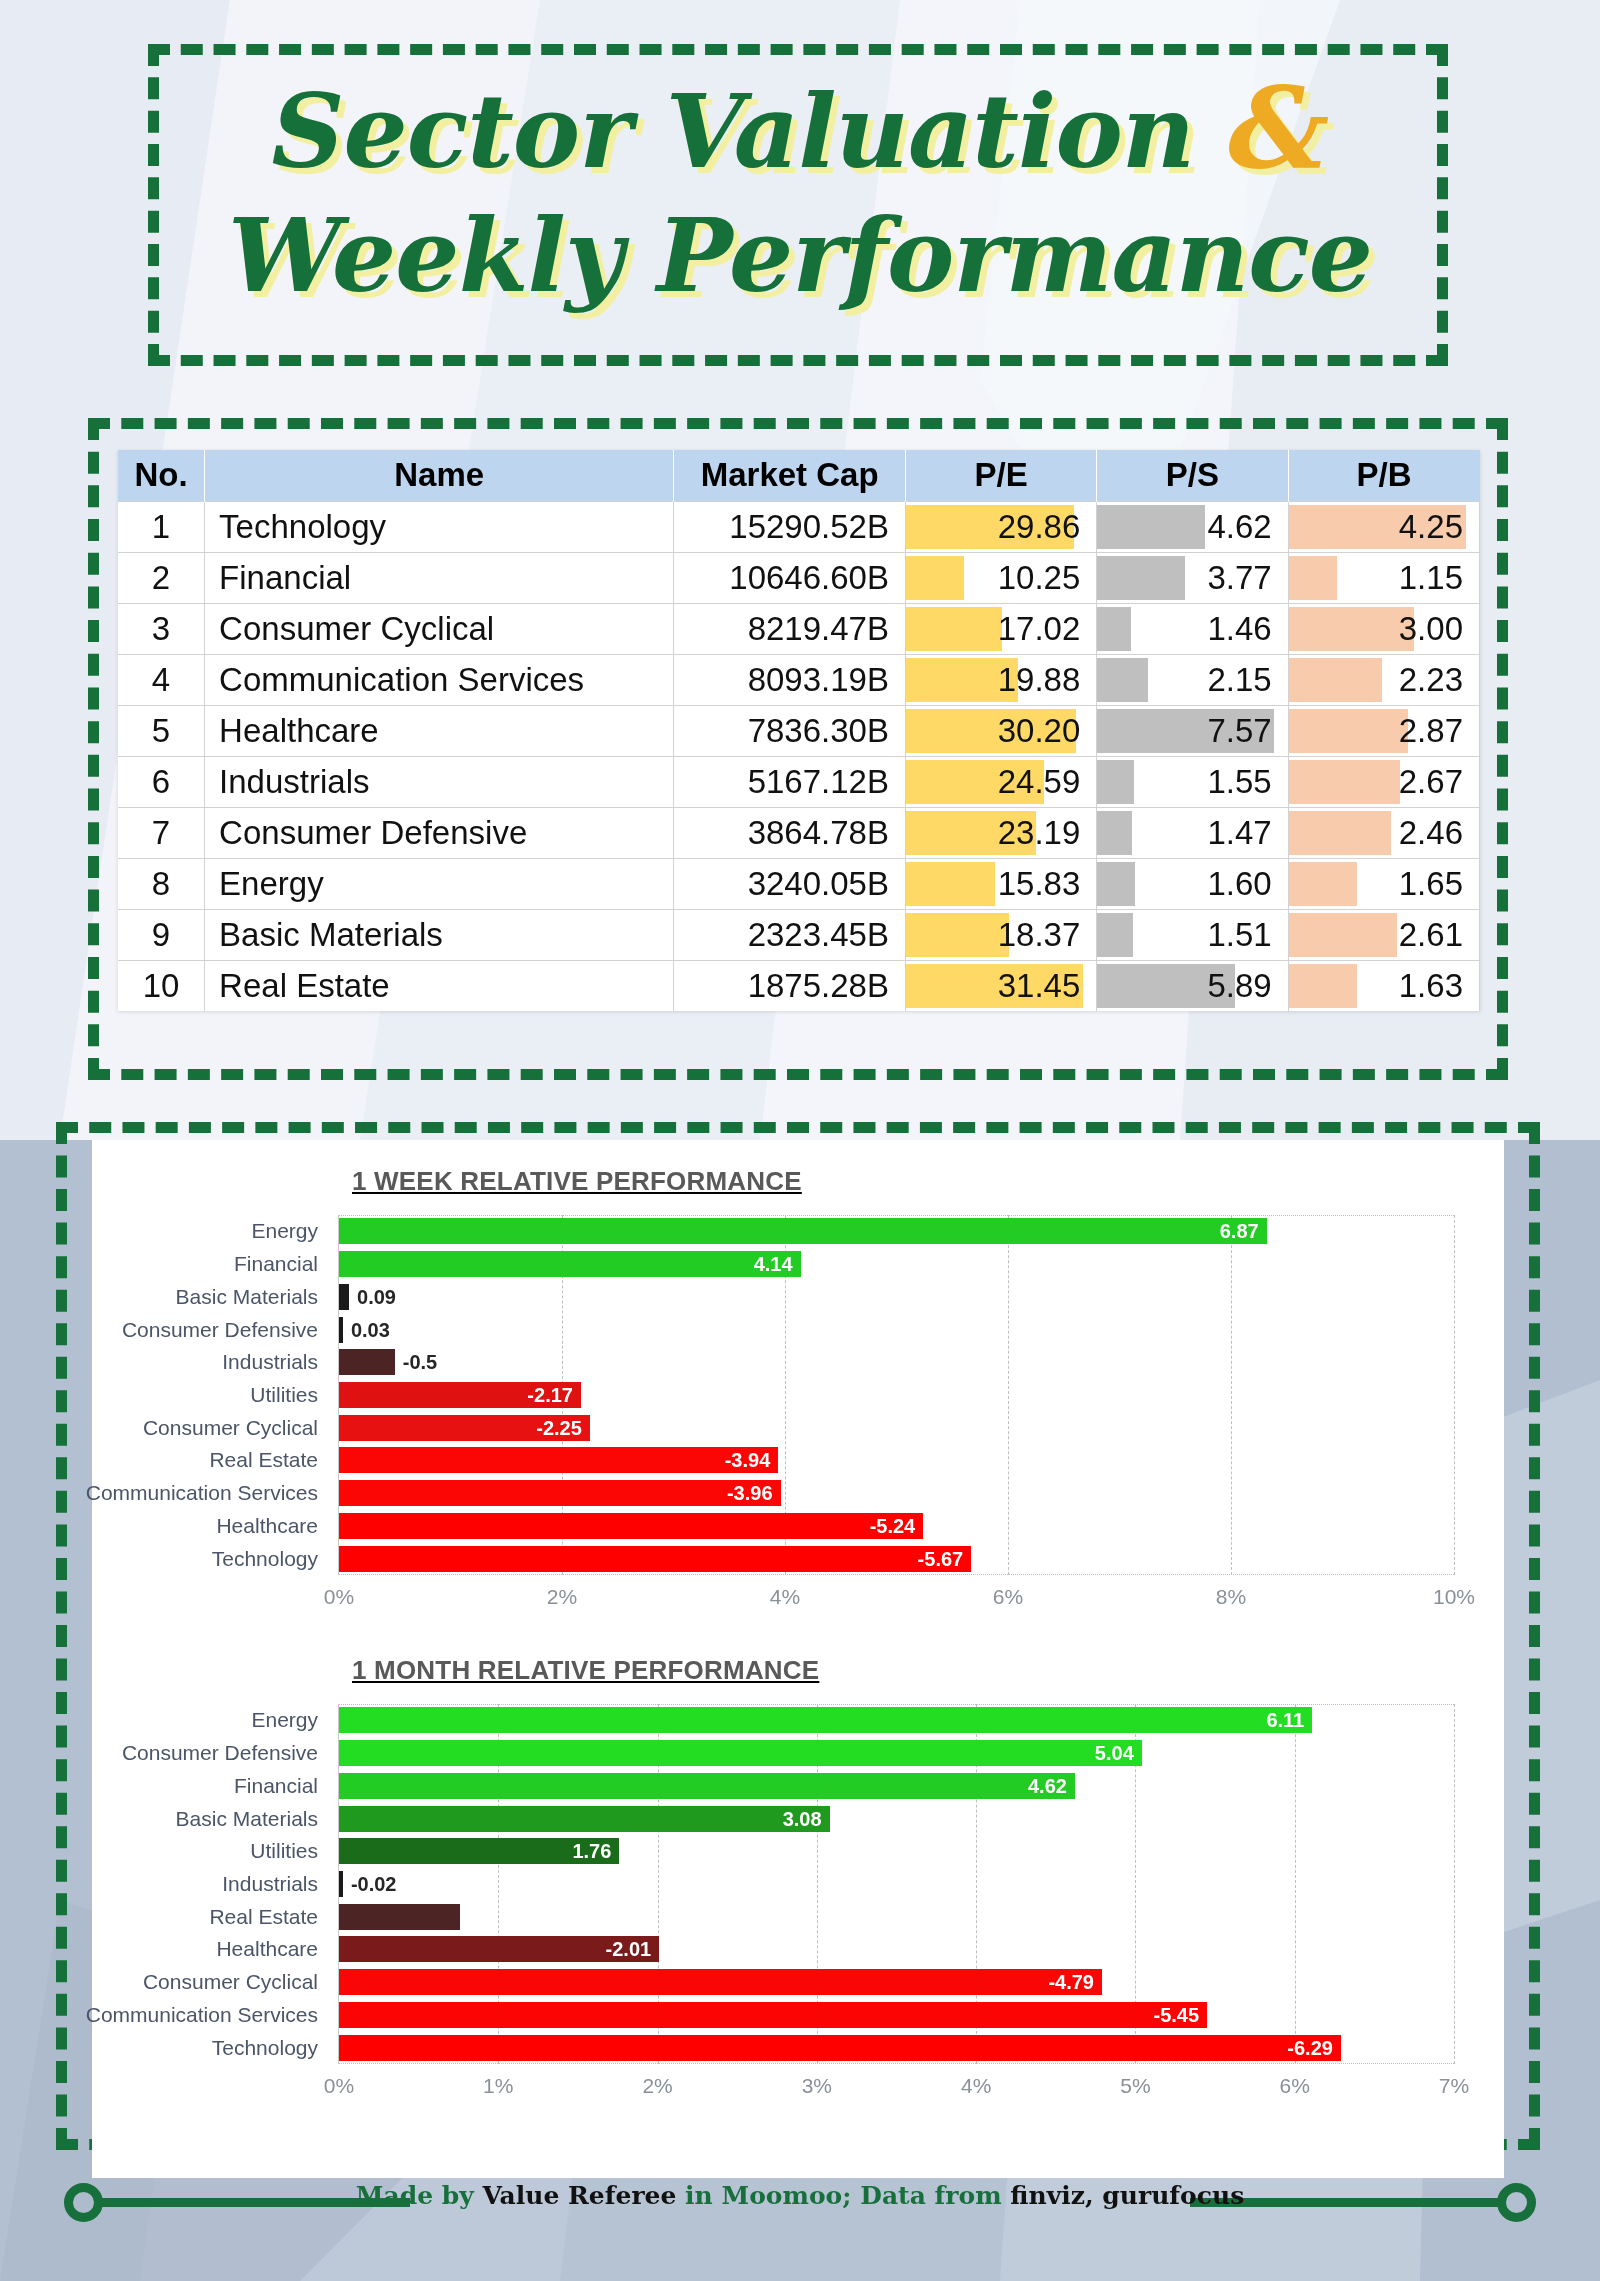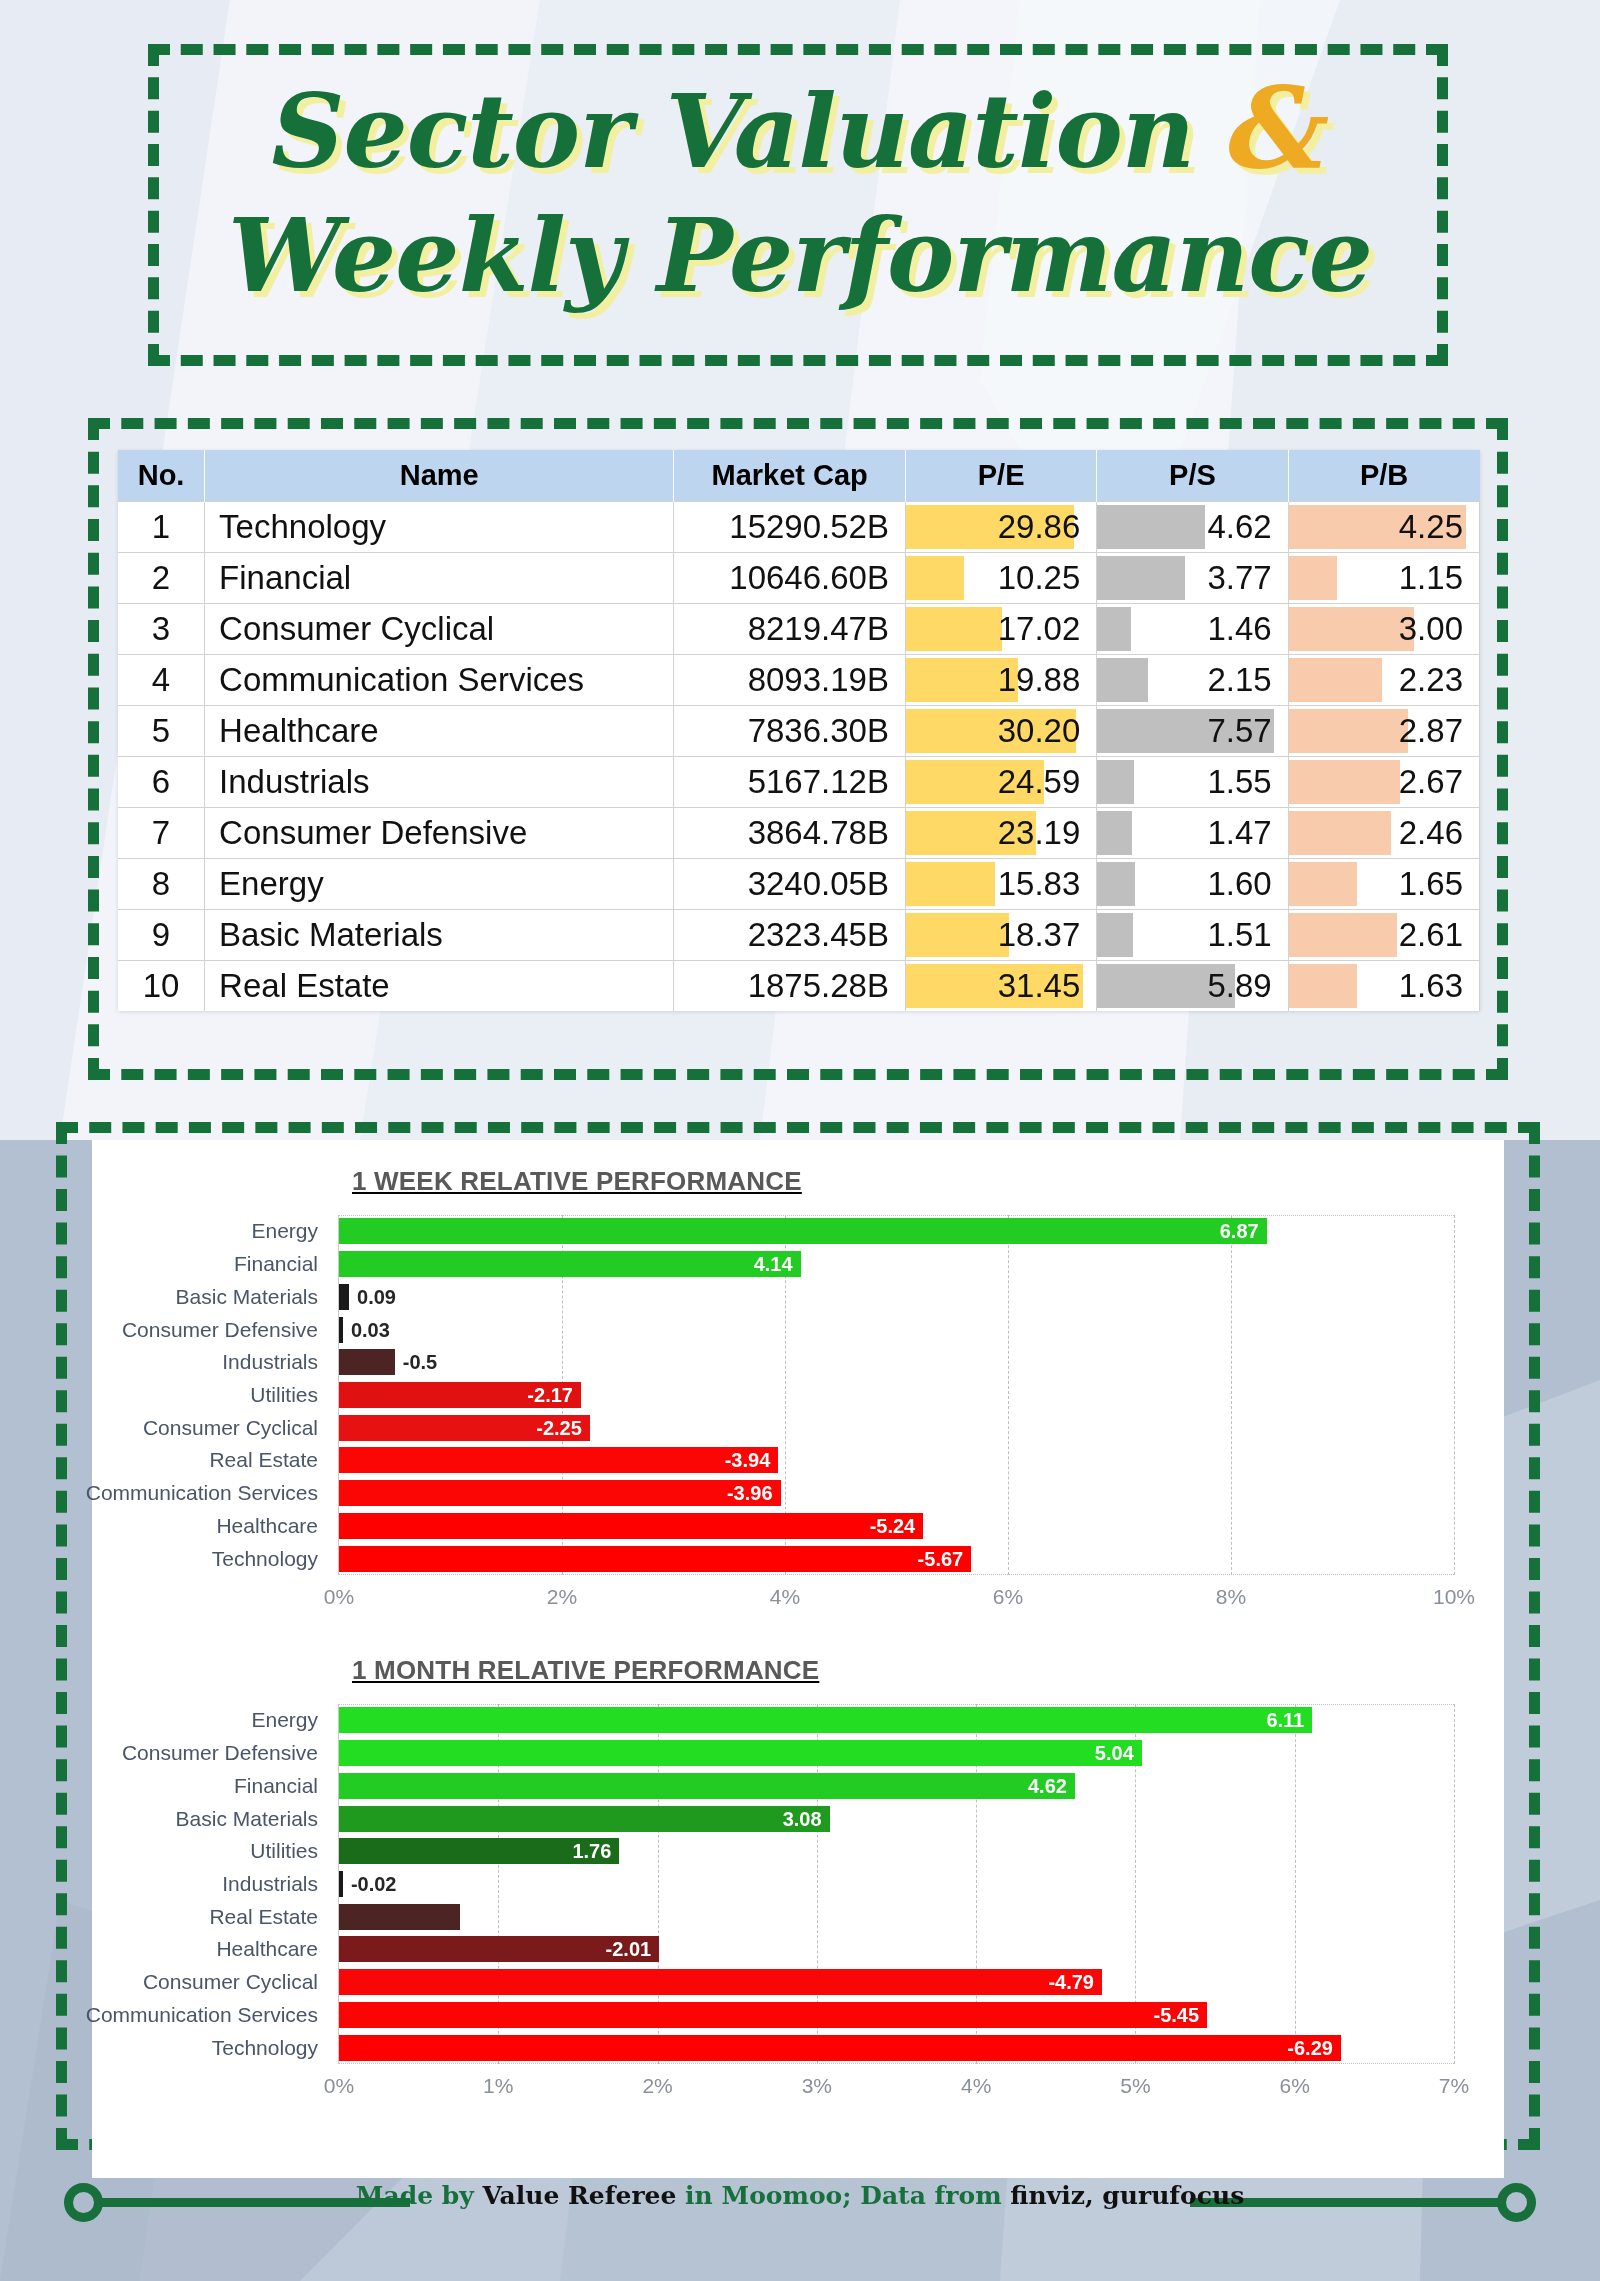--- a/index.html
+++ b/index.html
@@ -66,21 +66,21 @@
     border-collapse: collapse;
     background: #ffffff;
     z-index: 6;
     font-size: 33px;
     color: #111;
     box-shadow: 0 1px 4px rgba(0,0,0,.12);
   }
   #valuation-table th {
     background: #bdd5ee;
     font-weight: bold;
-    font-size: 29px;
+    font-size: 33px;
     height: 51px;
     text-align: center;
     border-right: 1px solid #ffffff;
     color: #000;
   }
   #valuation-table th:last-child { border-right: none; }
   #valuation-table td {
     height: 51px;
     border-top: 1px solid #d2d2d2;
     border-right: 1px solid #d2d2d2;

